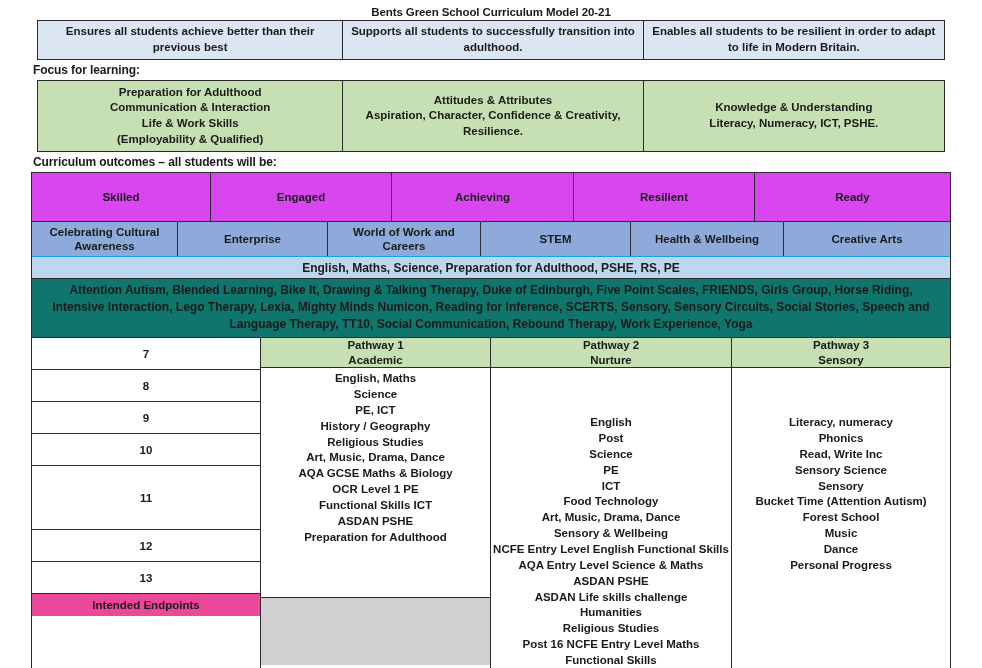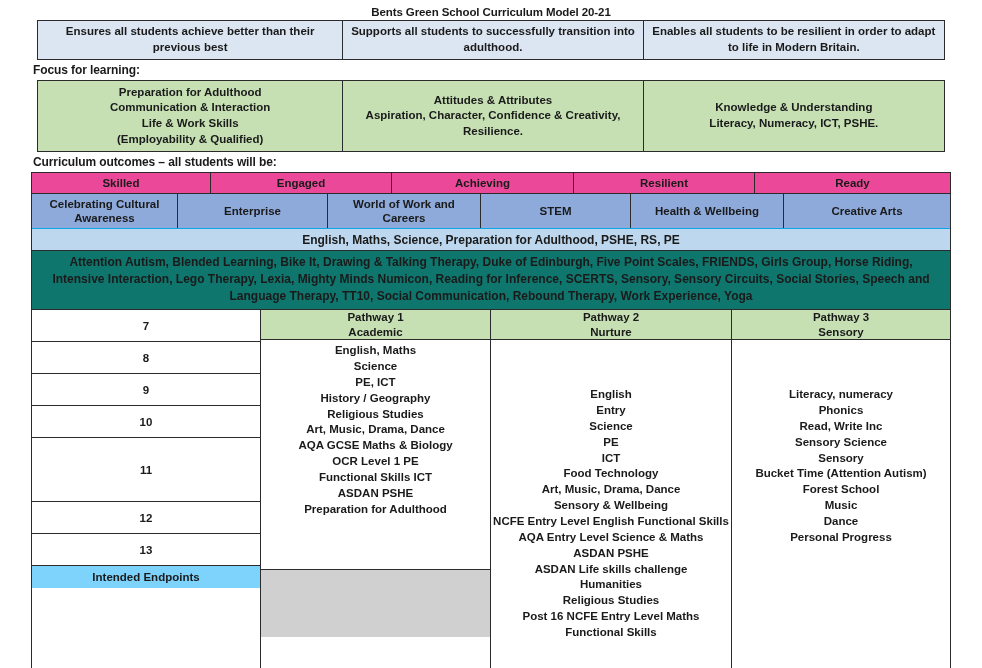--- a/index.html
+++ b/index.html
@@ -78,24 +78,24 @@
   .main-table {
     margin: 0 auto;
     width: 920px;
     border: 1px solid #2b2b2b;
     box-sizing: border-box;
   }
   .row-flex { display: flex; box-sizing: border-box; }
 
   .outcome-row { border-bottom: 1px solid #2b2b2b; }
   .outcome-row .cell {
-    background: #ec4899;
+    background: #d946ef;
     border-right: 1px solid #2b2b2b;
     box-sizing: border-box;
-    height: 20px;
+    height: 48px;
     display: flex;
     align-items: center;
     justify-content: center;
     font-size: 11.5px;
     font-weight: bold;
     text-align: center;
   }
   .outcome-row .cell:last-child { border-right: none; }
 
   .theme-row { border-bottom: 1px solid #0ea5e9; }
@@ -190,21 +190,21 @@
   .p1-body { height: 229px; }
   .p1-grey {
     background: #d0d0d0;
     height: 68px;
     border-top: 1px solid #2b2b2b;
     box-sizing: border-box;
   }
   .p23-body { height: 297px; margin-top: 44px; }
 
   .endpoint {
-    background: #7dd3fc;
+    background: #ec4899;
     height: 22px;
     display: flex;
     align-items: center;
     justify-content: center;
     font-size: 11.5px;
     font-weight: bold;
     border-top: 1px solid #2b2b2b;
     box-sizing: border-box;
   }
   .col-year .endpoint,
@@ -309,21 +309,21 @@
 
       </div>
 
       <div class="col-p2">
         <div class="ph">
           <div>Pathway 2</div>
           <div>Nurture</div>
         </div>
         <div class="subject-body p23-body">
           <div>English</div>
-          <div>Entry</div>
+          <div>Post</div>
           <div>Science</div>
           <div>PE</div>
           <div>ICT</div>
           <div>Food Technology</div>
           <div>Art, Music, Drama, Dance</div>
           <div>Sensory &amp; Wellbeing</div>
           <div>NCFE Entry Level English Functional Skills</div>
           <div>AQA Entry Level Science &amp; Maths</div>
           <div>ASDAN PSHE</div>
           <div>ASDAN Life skills challenge</div>

